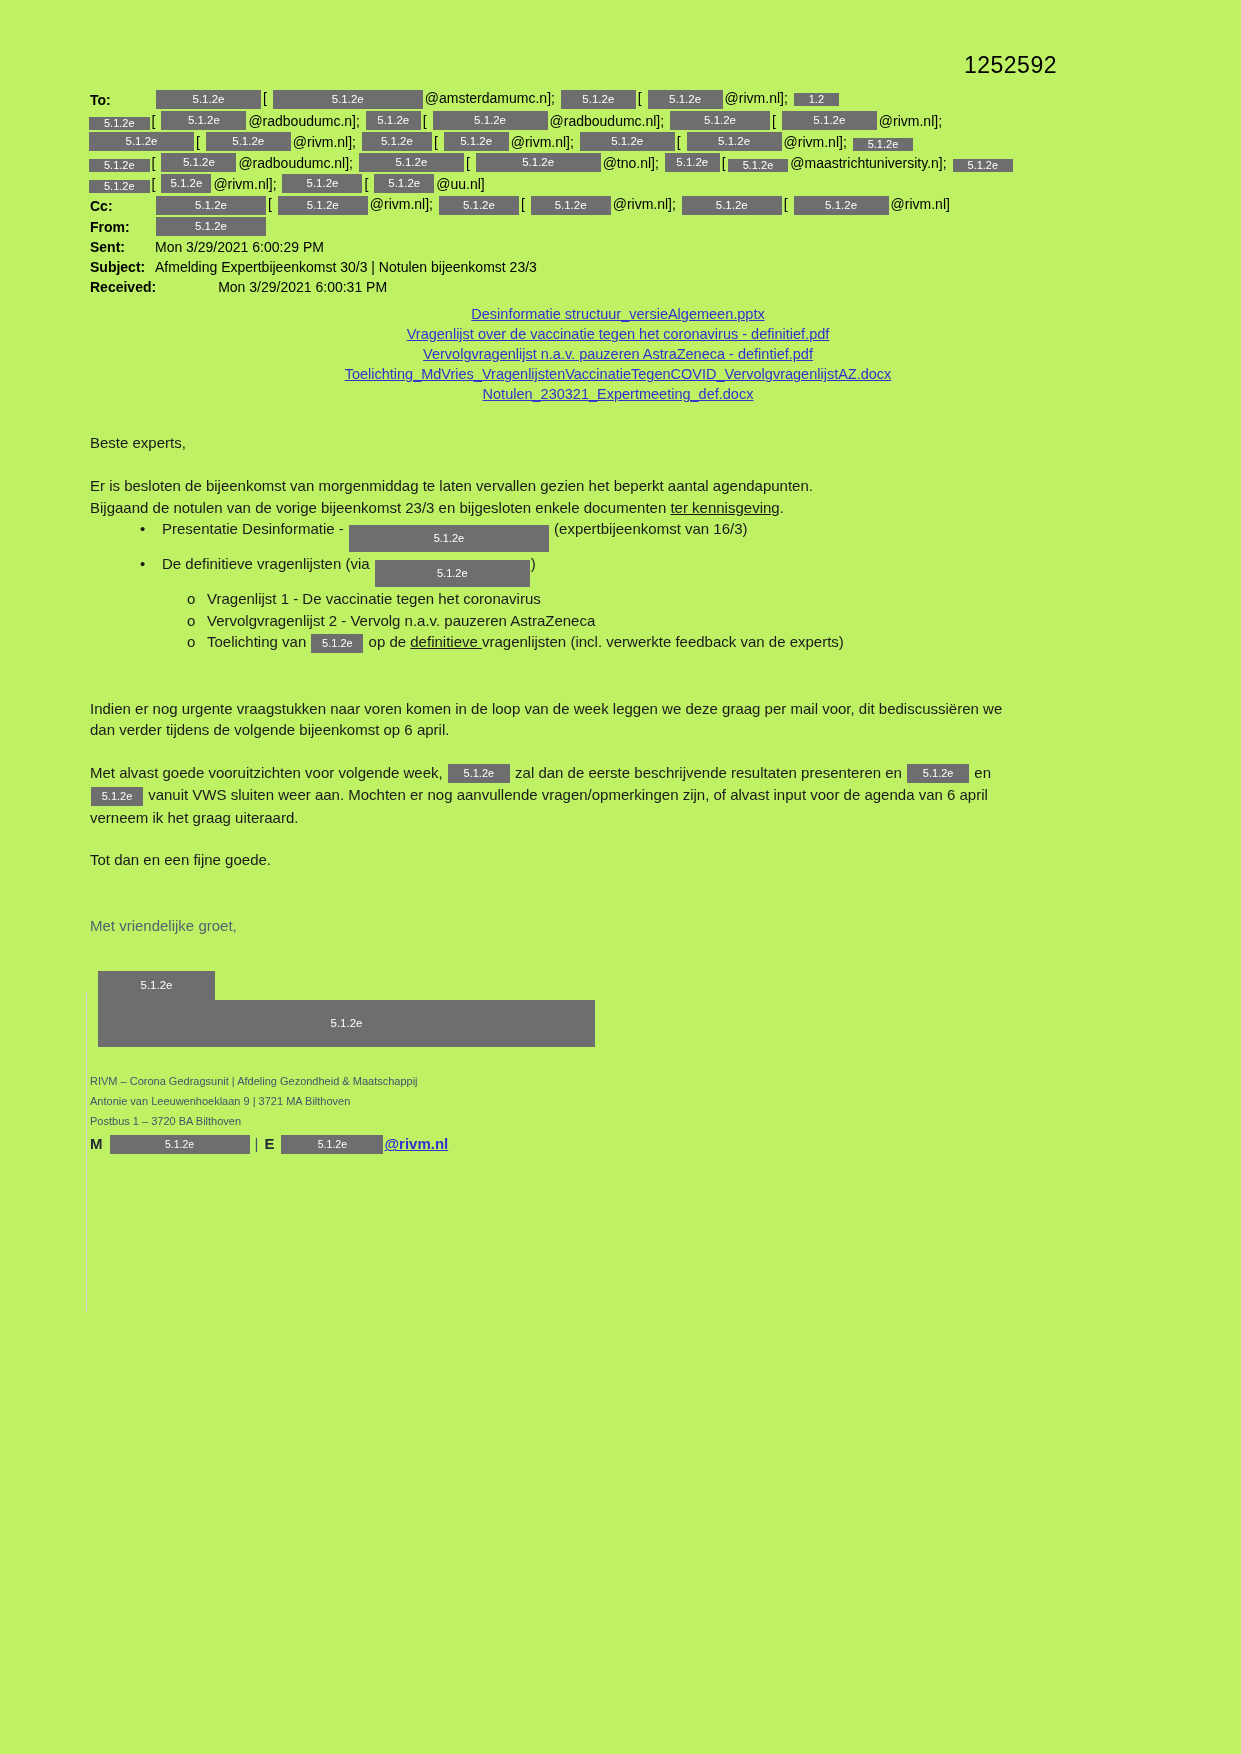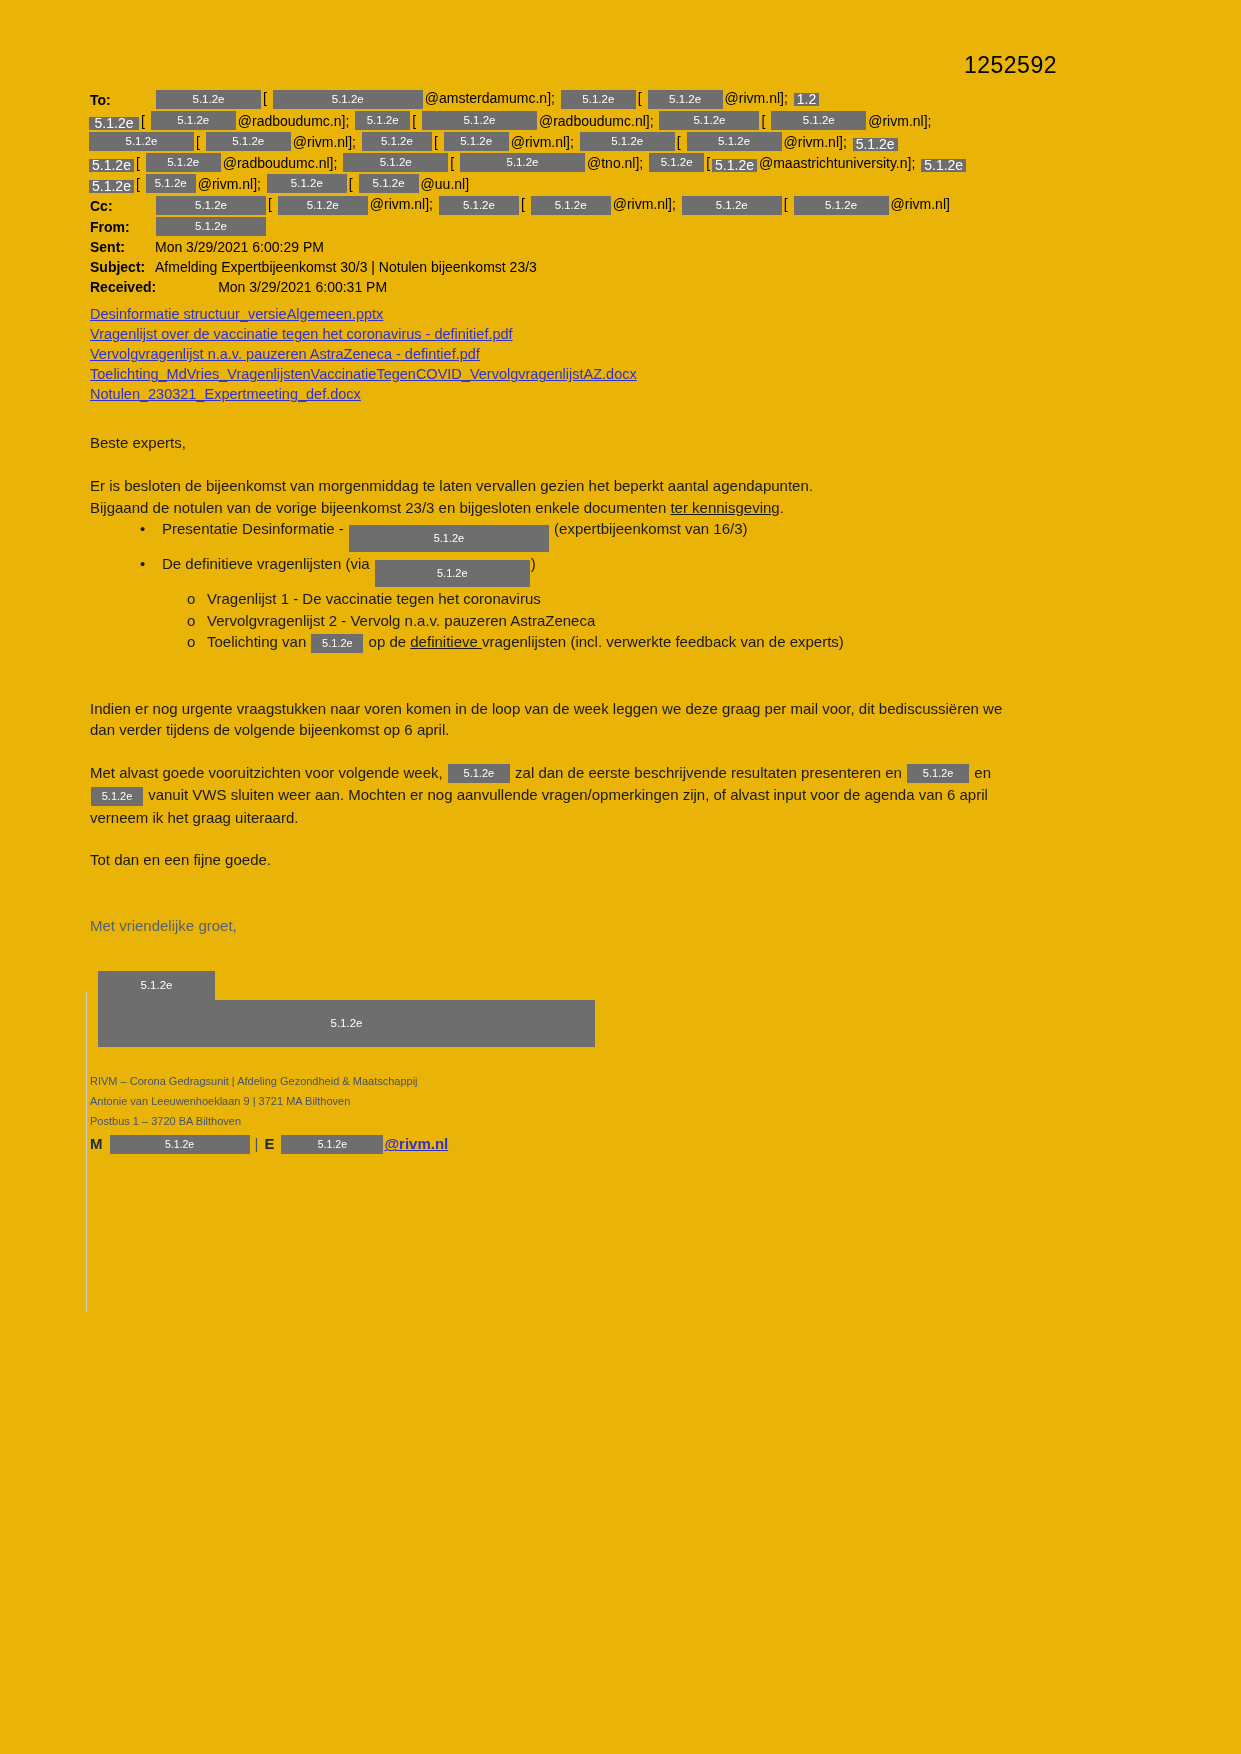--- a/index.html
+++ b/index.html
@@ -1,18 +1,18 @@
 <!DOCTYPE html>
 <html><head>
 <meta charset="utf-8">
 <style>
   * { margin:0; padding:0; box-sizing:border-box; }
   html,body { background:#ffffff; }
   .page {
-    position:relative; width:1241px; height:1754px; background:#eab308;
+    position:relative; width:1241px; height:1754px; background:#bef264;
     font-family:"Liberation Sans", sans-serif; color:#1a1a1a; overflow:hidden;
   }
   .doc-number {
     position:absolute; top:52px; right:184px;
     font-size:23px; color:#000; letter-spacing:0.5px;
   }
   .content { padding:88px 95px 0 90px; }
 
   
   .header { font-size:14px; line-height:20px; color:#000; }
@@ -21,24 +21,24 @@
   .hval  { flex:1; white-space:normal; }
   .htok  { white-space:pre-wrap; padding:0 1px; }
   .hcont { white-space:normal; margin-left:-2px; }
   .received-val { margin-left:62px; }
 
   .redact {
     background:#6e6e6e; color:#ffffff; display:inline-block;
     font-size:11.5px; line-height:15px; padding:2px 6px; margin:1px 1px;
     text-align:center; vertical-align:middle;
   }
-  .redact.sm { font-size:14px; line-height:11px; padding:1px 3px; }
-
-  
-  .attachments { margin-top:8px; font-size:14.5px; line-height:19.5px; }
+  .redact.sm { font-size:11px; line-height:11px; padding:1px 15px; }
+
+  
+  .attachments { margin-top:8px; font-size:14.5px; line-height:19.5px;text-align:center; }
   .attachments a { color:#3232cd; text-decoration:underline; display:inline-block; }
   .attachments .att-row { margin-bottom:0.5px; }
 
   
   .email-body { margin-top:27px; width:925px; font-size:15px; line-height:21.5px; color:#1a1a1a; }
   .para { margin-bottom:21px; }
   .greeting { margin-bottom:22px; }
   .ul-plain { text-decoration:underline; }
   .bullet { display:flex; padding-left:50px; align-items:flex-start; }
   .bullet .marker { width:22px; flex:none; }

